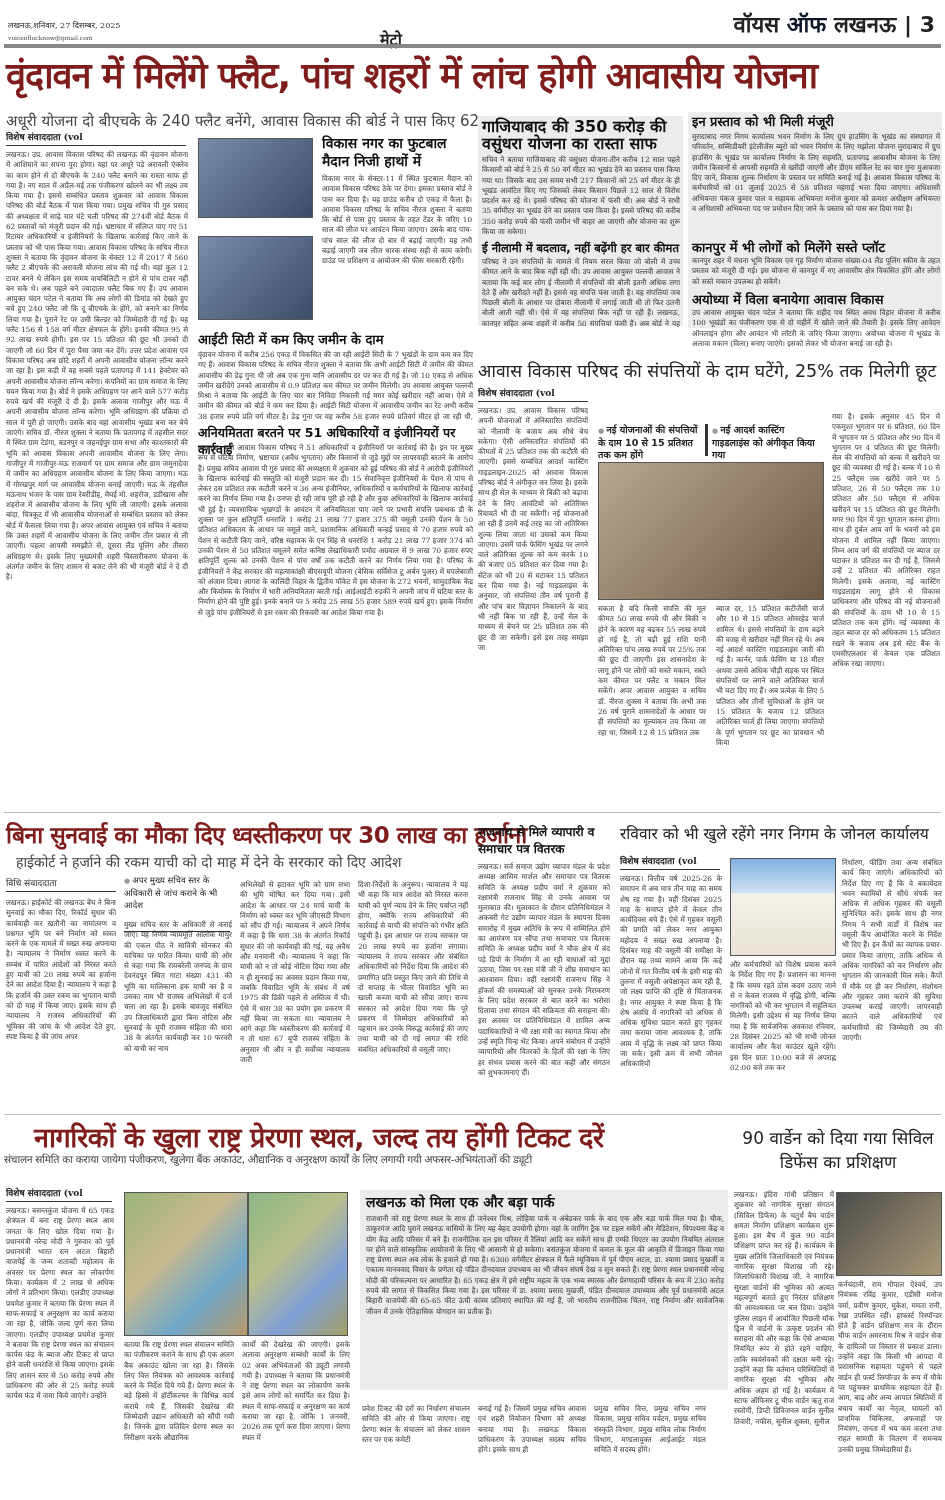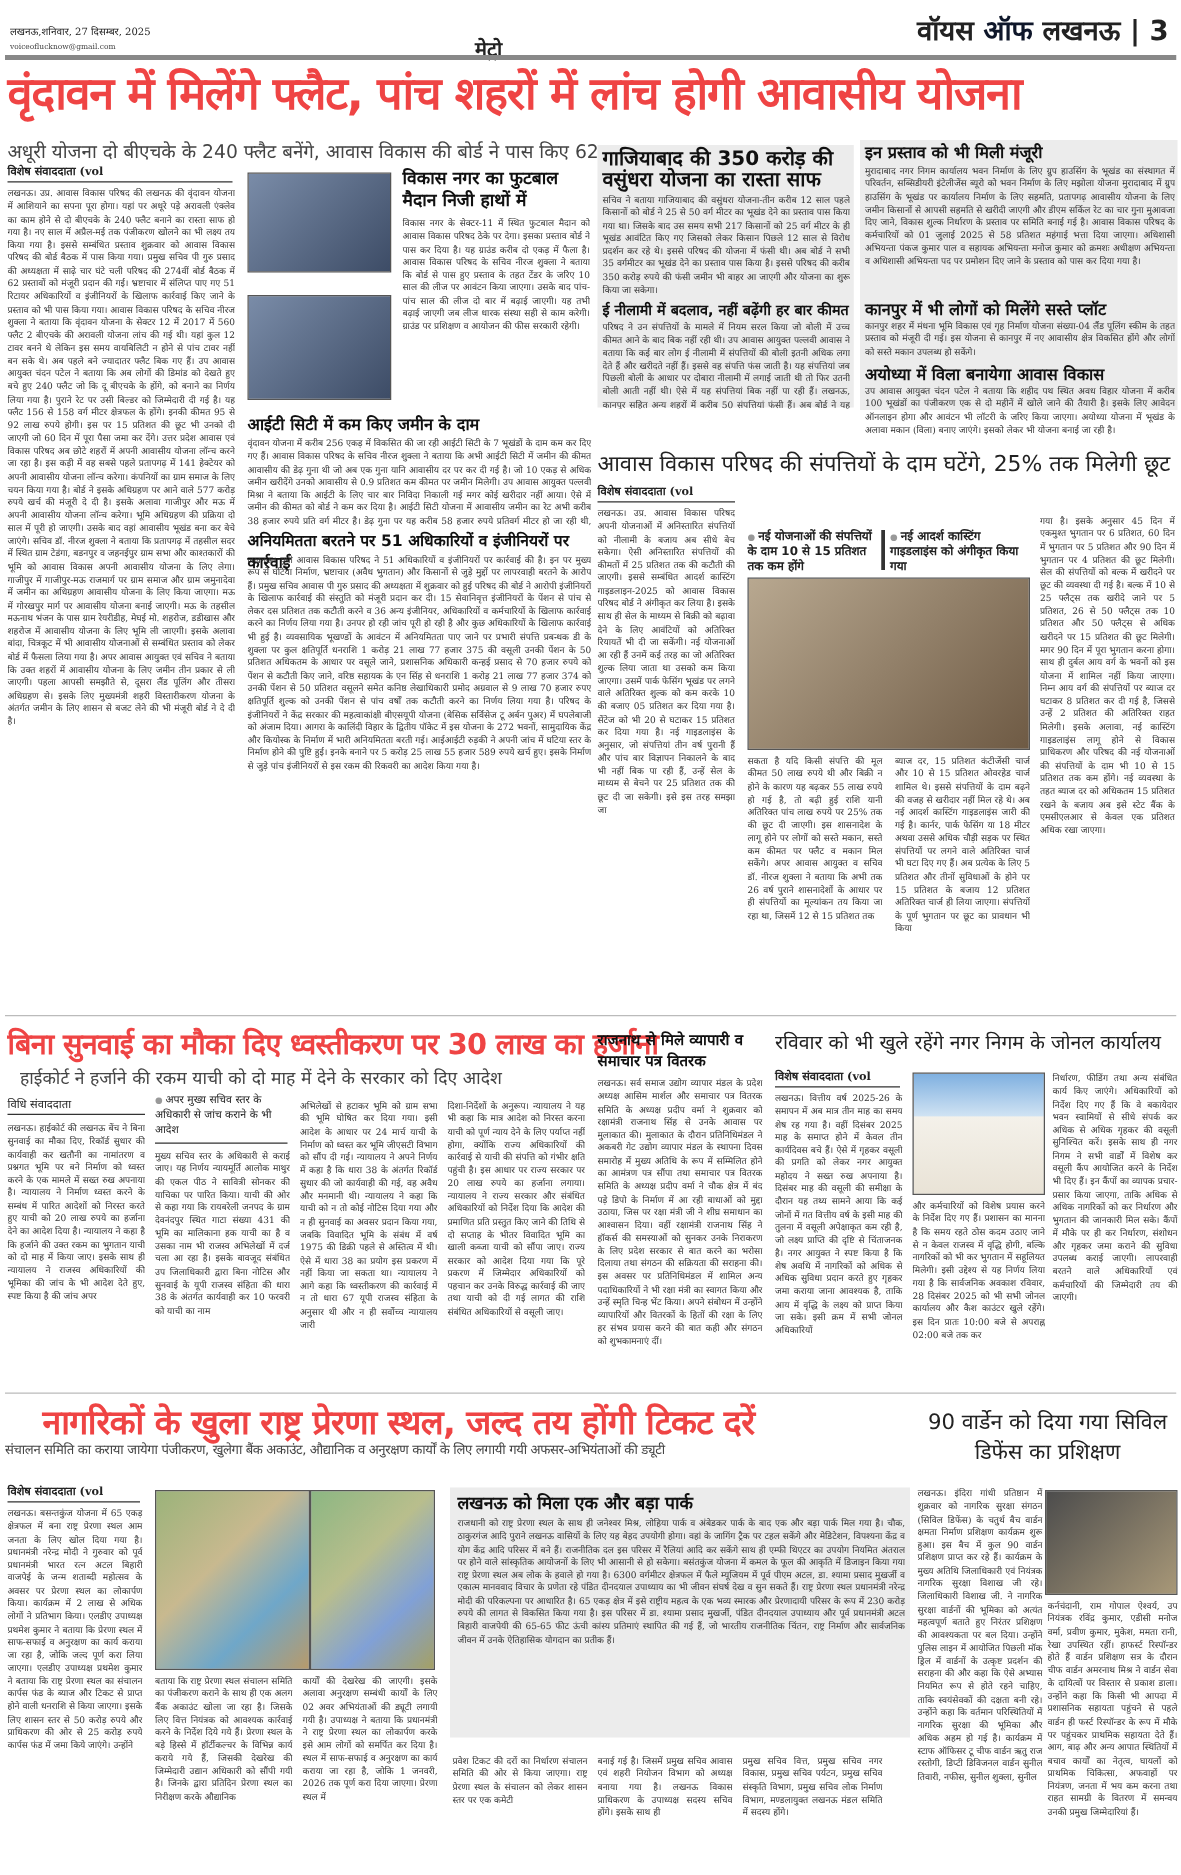--- a/index.html
+++ b/index.html
@@ -4,21 +4,21 @@
 <style>
 *{box-sizing:border-box;margin:0;padding:0}
 body{width:945px;height:1500px;background:#fff;font-family:"DejaVu Serif",serif;color:#222;overflow:hidden;position:relative}
 .abs{position:absolute}
 .masthead-left{left:8px;top:20px;font-size:8px;line-height:12px}
 .masthead-left .email{font-size:6px;color:#444}
 .section{left:380px;top:28px;font-size:16px;font-weight:bold;font-family:Liberation Mono, monospace}
 .brand{right:10px;top:8px;font-size:22px;font-weight:bold;font-family:"DejaVu Sans",sans-serif}
 .brand .mid{color:#0f172a}
 .rule{left:4px;right:4px;height:4px;background:#888}
-.h1{font-family:"DejaVu Sans",sans-serif;font-weight:bold;color:#ef4444;letter-spacing:-1px}
+.h1{font-family:"DejaVu Sans",sans-serif;font-weight:bold;color:#7f1d1d;letter-spacing:-1px}
 .h2{font-family:"DejaVu Sans",sans-serif;color:#444}
 .h3{font-family:"DejaVu Sans",sans-serif;font-weight:bold;color:#111}
 .body{font-size:7.2px;line-height:10.3px;text-align:justify;color:#333;overflow:hidden}
 .byline{font-size:9px;font-weight:bold;border-bottom:1.5px solid #333;padding-bottom:2px}
 .shade{background:#ececec}
 .photo{background:linear-gradient(135deg,#7a8ca8,#3d4c66);border:1px solid #555}
 .photo2{background:linear-gradient(135deg,#b8a890,#6e5a44)}
 .photo3{background:linear-gradient(180deg,#7fb0e0 0%,#cfe2f3 35%,#f4f1ea 36%,#e9e3d6 100%)}
 .photo4{background:linear-gradient(135deg,#9bb37a,#c8b98f 40%,#6fa7c9 70%,#b89a6a)}
 .photo5{background:linear-gradient(135deg,#4c4c4c,#a89878)}
@@ -83,21 +83,21 @@
 <div class="abs body" style="left:478px;top:406px;width:110px;height:398px">लखनऊ। उप्र. आवास विकास परिषद अपनी योजनाओं में अनिस्तारित संपत्तियों को नीलामी के बजाय अब सीधे बेच सकेगा। ऐसी अनिस्तारित संपत्तियों की कीमतों में 25 प्रतिशत तक की कटौती की जाएगी। इससे सम्बंधित आदर्श कास्टिंग गाइडलाइन-2025 को आवास विकास परिषद बोर्ड ने अंगीकृत कर लिया है। इसके साथ ही सेल के माध्यम से बिक्री को बढ़ावा देने के लिए आवंटियों को अतिरिक्त रियायतें भी दी जा सकेंगी। नई योजनाओं आ रही हैं उनमें कई तरह का जो अतिरिक्त शुल्क लिया जाता था उसको कम किया जाएगा। उसमें पार्क फेसिंग भूखंड पर लगने वाले अतिरिक्त शुल्क को कम करके 10 की बजाए 05 प्रतिशत कर दिया गया है। सेंटेज को भी 20 से घटाकर 15 प्रतिशत कर दिया गया है। नई गाइडलाइंस के अनुसार, जो संपत्तियां तीन वर्ष पुरानी हैं और पांच बार विज्ञापन निकालने के बाद भी नहीं बिक पा रही हैं, उन्हें सेल के माध्यम से बेचने पर 25 प्रतिशत तक की छूट दी जा सकेगी। इसे इस तरह समझा जा</div>
 <div class="abs body" style="left:598px;top:604px;width:108px;height:200px">सकता है यदि किसी संपत्ति की मूल कीमत 50 लाख रुपये थी और बिक्री न होने के कारण यह बढ़कर 55 लाख रुपये हो गई है, तो बढ़ी हुई राशि यानी अतिरिक्त पांच लाख रुपये पर 25% तक की छूट दी जाएगी। इस शासनादेश के लागू होने पर लोगों को सस्ते मकान, सस्ते कम कीमत पर फ्लैट व मकान मिल सकेंगे। अपर आवास आयुक्त व सचिव डॉ. नीरज शुक्ला ने बताया कि अभी तक 26 वर्ष पुराने शासनादेशों के आधार पर ही संपत्तियों का मूल्यांकन तय किया जा रहा था, जिसमें 12 से 15 प्रतिशत तक</div>
 <div class="abs body" style="left:716px;top:604px;width:108px;height:200px">ब्याज दर, 15 प्रतिशत कंटीजेंसी चार्ज और 10 से 15 प्रतिशत ओवरहेड चार्ज शामिल थे। इससे संपत्तियों के दाम बढ़ने की वजह से खरीदार नहीं मिल रहे थे। अब नई आदर्श कास्टिंग गाइडलाइंस जारी की गई है। कार्नर, पार्क फेसिंग या 18 मीटर अथवा उससे अधिक चौड़ी सड़क पर स्थित संपत्तियों पर लगने वाले अतिरिक्त चार्ज भी घटा दिए गए हैं। अब प्रत्येक के लिए 5 प्रतिशत और तीनों सुविधाओं के होने पर 15 प्रतिशत के बजाय 12 प्रतिशत अतिरिक्त चार्ज ही लिया जाएगा। संपत्तियों के पूर्ण भुगतान पर छूट का प्रावधान भी किया</div>
 <div class="abs body" style="left:832px;top:412px;width:108px;height:392px">गया है। इसके अनुसार 45 दिन में एकमुश्त भुगतान पर 6 प्रतिशत, 60 दिन में भुगतान पर 5 प्रतिशत और 90 दिन में भुगतान पर 4 प्रतिशत की छूट मिलेगी। सेल की संपत्तियों को बल्क में खरीदने पर छूट की व्यवस्था दी गई है। बल्क में 10 से 25 फ्लैट्स तक खरीदे जाने पर 5 प्रतिशत, 26 से 50 फ्लैट्स तक 10 प्रतिशत और 50 फ्लैट्स से अधिक खरीदने पर 15 प्रतिशत की छूट मिलेगी। मगर 90 दिन में पूरा भुगतान करना होगा। साथ ही दुर्बल आय वर्ग के भवनों को इस योजना में शामिल नहीं किया जाएगा। निम्न आय वर्ग की संपत्तियों पर ब्याज दर घटाकर 8 प्रतिशत कर दी गई है, जिससे उन्हें 2 प्रतिशत की अतिरिक्त राहत मिलेगी। इसके अलावा, नई कास्टिंग गाइडलाइंस लागू होने से विकास प्राधिकरण और परिषद की नई योजनाओं की संपत्तियों के दाम भी 10 से 15 प्रतिशत तक कम होंगे। नई व्यवस्था के तहत ब्याज दर को अधिकतम 15 प्रतिशत रखने के बजाय अब इसे स्टेट बैंक के एमसीएलआर से केवल एक प्रतिशत अधिक रखा जाएगा।</div>
 
 <div class="abs hline" style="left:4px;right:4px;top:812px"></div>
 
 <div class="abs h1" style="left:6px;top:818px;font-size:23px;letter-spacing:-0.5px;white-space:nowrap">बिना सुनवाई का मौका दिए ध्वस्तीकरण पर 30 लाख का हर्जाना</div>
 <div class="abs h2" style="left:16px;top:852px;font-size:14px;white-space:nowrap">हाईकोर्ट ने हर्जाने की रकम याची को दो माह में देने के सरकार को दिए आदेश</div>
 <div class="abs byline" style="left:6px;top:876px;width:110px;font-weight:normal">विधि संवाददाता</div>
-<div class="abs bullet" style="left:124px;top:874px;width:106px;font-weight:normal;font-size:8.5px;border-bottom:1.5px solid #333;padding-bottom:4px">अपर मुख्य सचिव स्तर के अधिकारी से जांच कराने के भी आदेश</div>
+<div class="abs bullet" style="left:124px;top:874px;width:106px;font-weight:normal;font-size:8.5px;border-bottom:1.5px solid #333;padding-bottom:20px">अपर मुख्य सचिव स्तर के अधिकारी से जांच कराने के भी आदेश</div>
 <div class="abs body" style="left:6px;top:898px;width:110px;height:205px">लखनऊ। हाईकोर्ट की लखनऊ बेंच ने बिना सुनवाई का मौका दिए, रिकॉर्ड सुधार की कार्यवाही कर खतौनी का नामांतरण व प्रश्नगत भूमि पर बने निर्माण को ध्वस्त करने के एक मामले में सख्त रुख अपनाया है। न्यायालय ने निर्माण ध्वस्त करने के सम्बंध में पारित आदेशों को निरस्त करते हुए याची को 20 लाख रुपये का हर्जाना देने का आदेश दिया है। न्यायालय ने कहा है कि हर्जाने की उक्त रकम का भुगतान याची को दो माह में किया जाए। इसके साथ ही न्यायालय ने राजस्व अधिकारियों की भूमिका की जांच के भी आदेश देते हुए, स्पष्ट किया है की जांच अपर</div>
 <div class="abs body" style="left:124px;top:920px;width:108px;height:183px">मुख्य सचिव स्तर के अधिकारी से कराई जाए। यह निर्णय न्यायमूर्ति आलोक माथुर की एकल पीठ ने सावित्री सोनकर की याचिका पर पारित किया। याची की ओर से कहा गया कि रायबरेली जनपद के ग्राम देवनंदपुर स्थित गाटा संख्या 431 की भूमि का मालिकाना हक याची का है व उसका नाम भी राजस्व अभिलेखों में दर्ज चला आ रहा है। इसके बावजूद संबंधित उप जिलाधिकारी द्वारा बिना नोटिस और सुनवाई के यूपी राजस्व संहिता की धारा 38 के अंतर्गत कार्यवाही कर 10 फरवरी को याची का नाम</div>
 <div class="abs body" style="left:240px;top:880px;width:110px;height:223px">अभिलेखों से हटाकर भूमि को ग्राम सभा की भूमि घोषित कर दिया गया। इसी आदेश के आधार पर 24 मार्च याची के निर्माण को ध्वस्त कर भूमि जीएसटी विभाग को सौंप दी गई। न्यायालय ने अपने निर्णय में कहा है कि धारा 38 के अंतर्गत रिकॉर्ड सुधार की जो कार्यवाही की गई, वह अवैध और मनमानी थी। न्यायालय ने कहा कि याची को न तो कोई नोटिस दिया गया और न ही सुनवाई का अवसर प्रदान किया गया, जबकि विवादित भूमि के संबंध में वर्ष 1975 की डिक्री पहले से अस्तित्व में थी। ऐसे में धारा 38 का प्रयोग इस प्रकरण में नहीं किया जा सकता था। न्यायालय ने आगे कहा कि ध्वस्तीकरण की कार्रवाई में न तो धारा 67 यूपी राजस्व संहिता के अनुसार थी और न ही सर्वोच्च न्यायालय जारी</div>
 <div class="abs body" style="left:358px;top:880px;width:110px;height:223px">दिशा-निर्देशों के अनुरूप। न्यायालय ने यह भी कहा कि मात्र आदेश को निरस्त करना याची को पूर्ण न्याय देने के लिए पर्याप्त नहीं होगा, क्योंकि राज्य अधिकारियों की कार्रवाई से याची की संपत्ति को गंभीर क्षति पहुंची है। इस आधार पर राज्य सरकार पर 20 लाख रुपये का हर्जाना लगाया। न्यायालय ने राज्य सरकार और संबंधित अधिकारियों को निर्देश दिया कि आदेश की प्रमाणित प्रति प्रस्तुत किए जाने की तिथि से दो सप्ताह के भीतर विवादित भूमि का खाली कब्जा याची को सौंपा जाए। राज्य सरकार को आदेश दिया गया कि पूरे प्रकरण में जिम्मेदार अधिकारियों को पहचान कर उनके विरुद्ध कार्रवाई की जाए तथा याची को दी गई लागत की राशि संबंधित अधिकारियों से वसूली जाए।</div>
 
 <div class="abs h3" style="left:478px;top:824px;width:132px;font-size:12px;line-height:17px">राजनाथ से मिले व्यापारी व समाचार पत्र वितरक</div>
 <div class="abs body" style="left:478px;top:862px;width:132px;height:241px">लखनऊ। सर्व समाज उद्योग व्यापार मंडल के प्रदेश अध्यक्ष आसिम मार्शल और समाचार पत्र वितरक समिति के अध्यक्ष प्रदीप वर्मा ने शुक्रवार को रक्षामंत्री राजनाथ सिंह से उनके आवास पर मुलाकात की। मुलाकात के दौरान प्रतिनिधिमंडल ने अकबरी गेट उद्योग व्यापार मंडल के स्थापना दिवस समारोह में मुख्य अतिथि के रूप में सम्मिलित होने का आमंत्रण पत्र सौंपा तथा समाचार पत्र वितरक समिति के अध्यक्ष प्रदीप वर्मा ने चौक क्षेत्र में बंद पड़े डिपो के निर्माण में आ रही बाधाओं को मुद्दा उठाया, जिस पर रक्षा मंत्री जी ने शीघ्र समाधान का आश्वासन दिया। वहीं रक्षामंत्री राजनाथ सिंह ने हॉकर्स की समस्याओं को सुनकर उनके निराकरण के लिए प्रदेश सरकार से बात करने का भरोसा दिलाया तथा संगठन की सक्रियता की सराहना की। इस अवसर पर प्रतिनिधिमंडल में शामिल अन्य पदाधिकारियों ने भी रक्षा मंत्री का स्वागत किया और उन्हें स्मृति चिन्ह भेंट किया। अपने संबोधन में उन्होंने व्यापारियों और वितरकों के हितों की रक्षा के लिए हर संभव प्रयास करने की बात कही और संगठन को शुभकामनाएं दीं।</div>
 
 <div class="abs h2" style="left:620px;top:822px;font-size:15.5px;color:#222;white-space:nowrap">रविवार को भी खुले रहेंगे नगर निगम के जोनल कार्यालय</div>
 <div class="abs byline" style="left:620px;top:854px;width:100px">विशेष संवाददाता (vol</div>
@@ -116,18 +116,18 @@
 <div class="abs photo photo4" style="left:248px;top:1192px;width:100px;height:144px;filter:hue-rotate(20deg)"></div>
 <div class="abs body" style="left:124px;top:1340px;width:110px;height:158px">बताया कि राष्ट्र प्रेरणा स्थल संचालन समिति का पंजीकरण कराने के साथ ही एक अलग बैंक अकाउंट खोला जा रहा है। जिसके लिए वित्त नियंत्रक को आवश्यक कार्रवाई करने के निर्देश दिये गये हैं। प्रेरणा स्थल के बड़े हिस्से में हॉर्टीकल्चर के विभिन्न कार्य कराये गये हैं, जिसकी देखरेख की जिम्मेदारी उद्यान अधिकारी को सौंपी गयी है। जिनके द्वारा प्रतिदिन प्रेरणा स्थल का निरीक्षण करके औद्यानिक</div>
 <div class="abs body" style="left:242px;top:1340px;width:108px;height:158px">कार्यों की देखरेख की जाएगी। इसके अलावा अनुरक्षण सम्बंधी कार्यों के लिए 02 अवर अभियंताओं की ड्यूटी लगायी गयी है। उपाध्यक्ष ने बताया कि प्रधानमंत्री ने राष्ट्र प्रेरणा स्थल का लोकार्पण करके इसे आम लोगों को समर्पित कर दिया है। स्थल में साफ-सफाई व अनुरक्षण का कार्य कराया जा रहा है, जोकि 1 जनवरी, 2026 तक पूर्ण करा दिया जाएगा। प्रेरणा स्थल में</div>
 
 <div class="abs shade" style="left:360px;top:1190px;width:368px;height:200px"></div>
 <div class="abs h3" style="left:366px;top:1192px;width:360px;font-size:14px">लखनऊ को मिला एक और बड़ा पार्क</div>
 <div class="abs body" style="left:366px;top:1214px;width:358px;height:172px">राजधानी को राष्ट्र प्रेरणा स्थल के साथ ही जनेश्वर मिश्र, लोहिया पार्क व अंबेडकर पार्क के बाद एक और बड़ा पार्क मिल गया है। चौक, ठाकुरगंज आदि पुराने लखनऊ वासियों के लिए यह बेहद उपयोगी होगा। वहां के जागिंग ट्रैक पर टहल सकेंगे और मेडिटेशन, विपश्यना केंद्र व योग केंद्र आदि परिसर में बने हैं। राजनीतिक दल इस परिसर में रैलियां आदि कर सकेंगे साथ ही एम्फी थिएटर का उपयोग नियमित अंतराल पर होने वाले सांस्कृतिक आयोजनों के लिए भी आसानी से हो सकेगा। बसंतकुंज योजना में कमल के फूल की आकृति में डिजाइन किया गया राष्ट्र प्रेरणा स्थल अब लोक के हवाले हो गया है। 6300 वर्गमीटर क्षेत्रफल में फैले म्यूजियम में पूर्व पीएम अटल, डा. श्यामा प्रसाद मुखर्जी व एकात्म मानववाद विचार के प्रणेता रहे पंडित दीनदयाल उपाध्याय का भी जीवन संघर्ष देख व सुन सकते हैं। राष्ट्र प्रेरणा स्थल प्रधानमंत्री नरेन्द्र मोदी की परिकल्पना पर आधारित है। 65 एकड़ क्षेत्र में इसे राष्ट्रीय महत्व के एक भव्य स्मारक और प्रेरणादायी परिसर के रूप में 230 करोड़ रुपये की लागत से विकसित किया गया है। इस परिसर में डा. श्यामा प्रसाद मुखर्जी, पंडित दीनदयाल उपाध्याय और पूर्व प्रधानमंत्री अटल बिहारी वाजपेयी की 65-65 फीट ऊंची कांस्य प्रतिमाएं स्थापित की गई हैं, जो भारतीय राजनीतिक चिंतन, राष्ट्र निर्माण और सार्वजनिक जीवन में उनके ऐतिहासिक योगदान का प्रतीक हैं।</div>
 
 <div class="abs body" style="left:362px;top:1404px;width:108px;height:94px">प्रवेश टिकट की दरों का निर्धारण संचालन समिति की ओर से किया जाएगा। राष्ट्र प्रेरणा स्थल के संचालन को लेकर शासन स्तर पर एक कमेटी</div>
 <div class="abs body" style="left:478px;top:1404px;width:108px;height:94px">बनाई गई है। जिसमें प्रमुख सचिव आवास एवं शहरी नियोजन विभाग को अध्यक्ष बनाया गया है। लखनऊ विकास प्राधिकरण के उपाध्यक्ष सदस्य सचिव होंगे। इसके साथ ही</div>
-<div class="abs body" style="left:594px;top:1404px;width:112px;height:94px">प्रमुख सचिव वित्त, प्रमुख सचिव नगर विकास, प्रमुख सचिव पर्यटन, प्रमुख सचिव संस्कृति विभाग, प्रमुख सचिव लोक निर्माण विभाग, मण्डलायुक्त लखनऊ मंडल समिति में सदस्य होंगे।</div>
+<div class="abs body" style="left:594px;top:1404px;width:112px;height:94px">प्रमुख सचिव वित्त, प्रमुख सचिव नगर विकास, प्रमुख सचिव पर्यटन, प्रमुख सचिव संस्कृति विभाग, प्रमुख सचिव लोक निर्माण विभाग, मण्डलायुक्त आईआईट मंडल समिति में सदस्य होंगे।</div>
 
 <div class="abs h2" style="left:738px;top:1126px;width:200px;font-size:17px;line-height:24px;text-align:center;color:#222">90 वार्डेन को दिया गया सिविल डिफेंस का प्रशिक्षण</div>
 <div class="abs body" style="left:734px;top:1190px;width:100px;height:308px">लखनऊ। इंदिरा गांधी प्रतिष्ठान में शुक्रवार को नागरिक सुरक्षा संगठन (सिविल डिफेंस) के चतुर्थ बैच वार्डन क्षमता निर्माण प्रशिक्षण कार्यक्रम शुरू हुआ। इस बैच में कुल 90 वार्डन प्रशिक्षण प्राप्त कर रहे हैं। कार्यक्रम के मुख्य अतिथि जिलाधिकारी एवं नियंत्रक नागरिक सुरक्षा विशाख जी रहे। जिलाधिकारी विशाख जी. ने नागरिक सुरक्षा वार्डनों की भूमिका को अत्यंत महत्वपूर्ण बताते हुए निरंतर प्रशिक्षण की आवश्यकता पर बल दिया। उन्होंने पुलिस लाइन में आयोजित पिछली मॉक ड्रिल में वार्डनों के उत्कृष्ट प्रदर्शन की सराहना की और कहा कि ऐसे अभ्यास नियमित रूप से होते रहने चाहिए, ताकि स्वयंसेवकों की दक्षता बनी रहे। उन्होंने कहा कि वर्तमान परिस्थितियों में नागरिक सुरक्षा की भूमिका और अधिक अहम हो गई है। कार्यक्रम में स्टाफ ऑफिसर टू चीफ वार्डन ऋतु राज रस्तोगी, डिप्टी डिविजनल वार्डन सुनील तिवारी, नफीस, सुनील शुक्ला, सुनील</div>
 <div class="abs photo photo5" style="left:836px;top:1192px;width:106px;height:84px"></div>
 <div class="abs body" style="left:838px;top:1280px;width:104px;height:218px">कर्नचंदानी, राम गोपाल ऐश्वर्य, उप नियंत्रक रविंद्र कुमार, एडीसी मनोज वर्मा, प्रवीण कुमार, मुकेश, ममता रानी, रेखा उपस्थित रहीं। हाफर्स्ट रिस्पॉन्डर होते हैं वार्डन प्रशिक्षण सत्र के दौरान चीफ वार्डन अमरनाथ मिश्र ने वार्डन सेवा के दायित्वों पर विस्तार से प्रकाश डाला। उन्होंने कहा कि किसी भी आपदा में प्रशासनिक सहायता पहुंचने से पहले वार्डन ही फर्स्ट रिस्पॉन्डर के रूप में मौके पर पहुंचकर प्राथमिक सहायता देते हैं। आग, बाढ़ और अन्य आपात स्थितियों में बचाव कार्यों का नेतृत्व, घायलों को प्राथमिक चिकित्सा, अफवाहों पर नियंत्रण, जनता में भय कम करना तथा राहत सामग्री के वितरण में समन्वय उनकी प्रमुख जिम्मेदारियां हैं।</div>
 
 </body></html>

